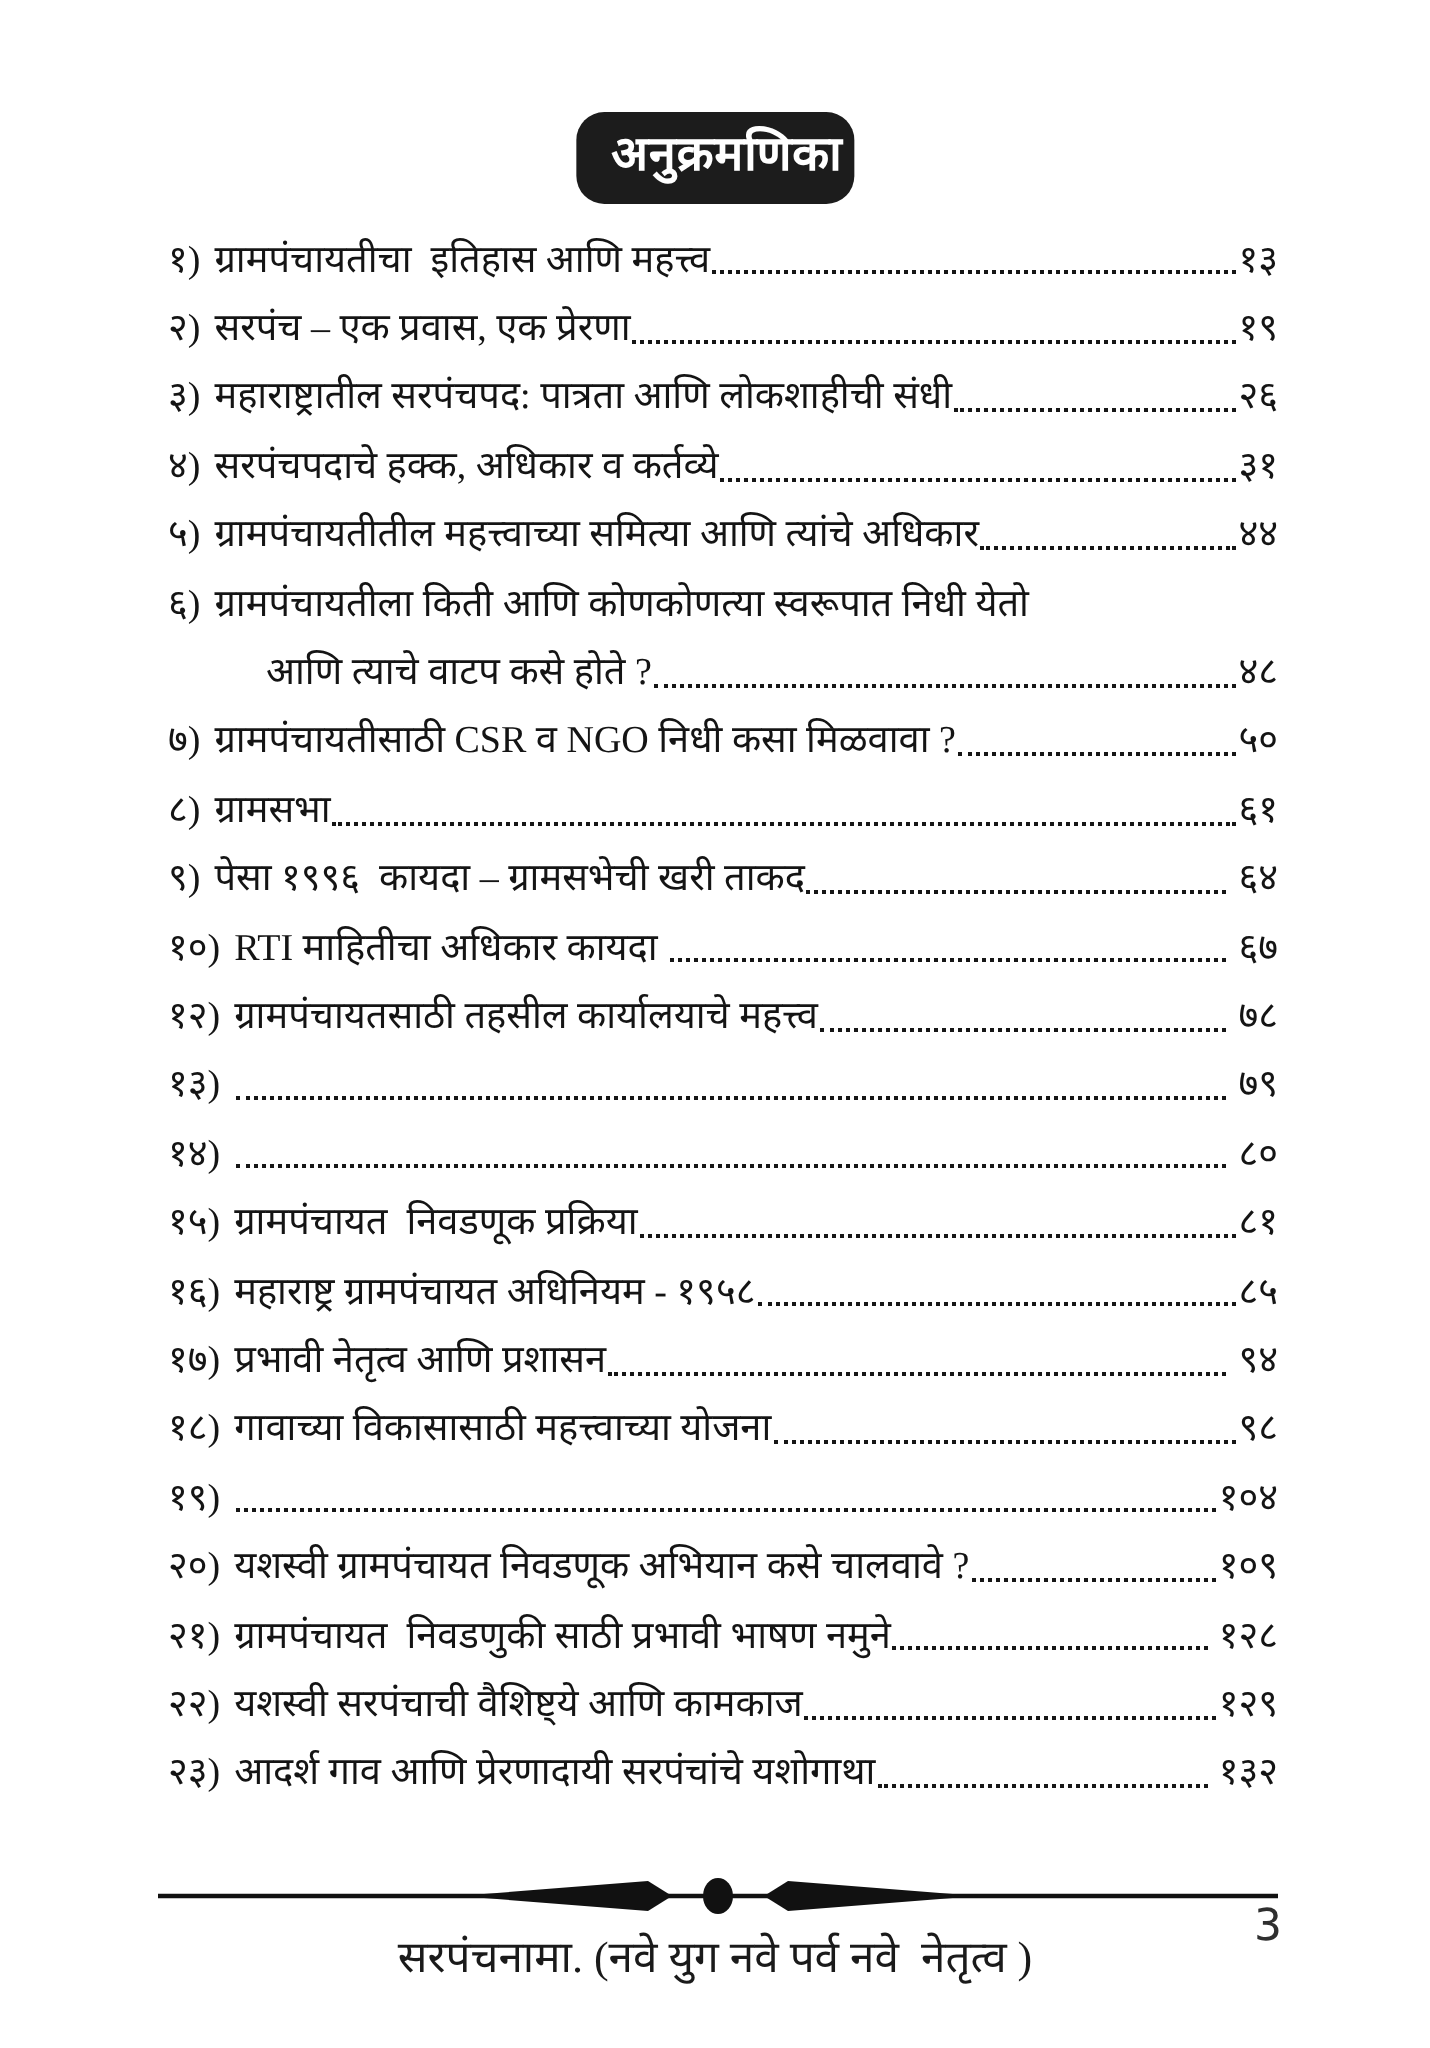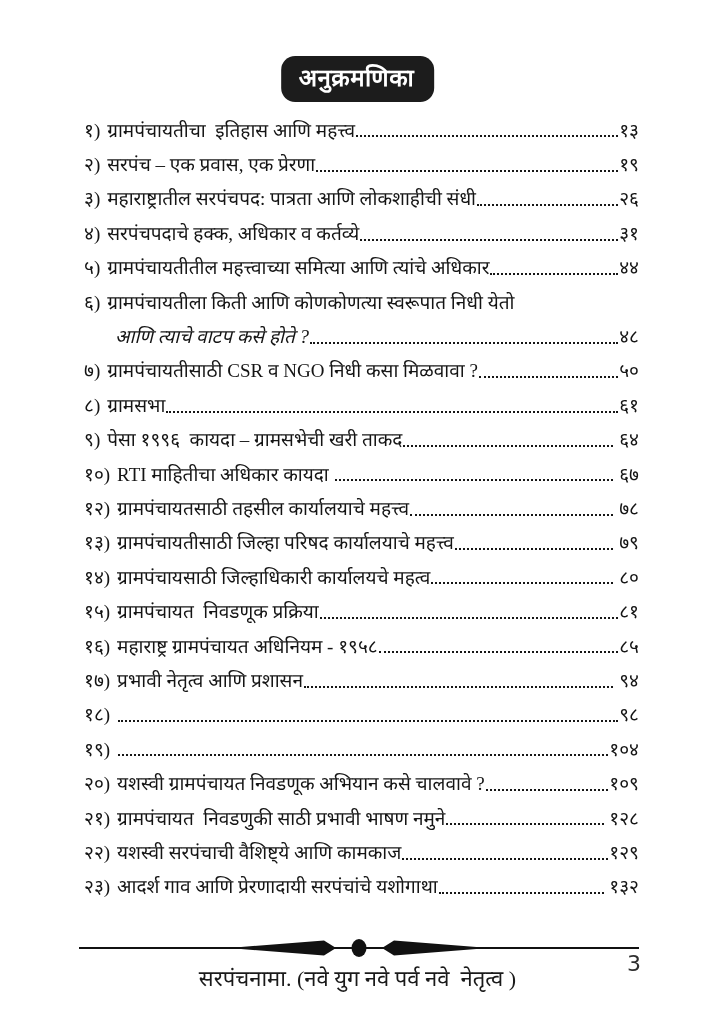--- a/index.html
+++ b/index.html
@@ -16,21 +16,21 @@
   .title-badge {
     position: absolute;
     top: 56px;
     left: 50%;
     transform: translateX(-50%);
     background: #1c1c1c;
     color: #ffffff;
     font-size: 24px;
     font-weight: 700;
     line-height: 1.25;
-    padding: 7px 20px 9px 18px;
+    padding: 7px 6px 9px 18px;
     border-radius: 14px;
     letter-spacing: 0.5px;
     white-space: pre;
   }
   .toc {
     position: absolute;
     top: 109px;
     left: 84px;
     right: 76px;
   }
@@ -44,21 +44,21 @@
   .toc-num { white-space: pre; margin-right: 7px; }
   .toc-title { white-space: pre; }
   .leader {
     flex: 1 1 auto;
     min-width: 8px;
     border-bottom: 2.4px dotted #161616;
     margin: 0 1px 6px 1px;
   }
   .leader.hidden { visibility: hidden; border: none; }
   .toc-page { white-space: pre; margin-top: 40px; }
-  .toc-row.cont .toc-title { margin-left: 24px; font-style: italic; }
+  .toc-row.cont .toc-title { margin-left: 42px; }
   .footer-divider {
     position: absolute;
     top: 937px;
     left: 79px;
     width: 560px;
     height: 22px;
   }
   .footer-line {
     position: absolute;
     top: 962px;
@@ -153,27 +153,25 @@
     <span class="toc-page"> ६७</span>
   </div>
       <div class="toc-row">
     <span class="toc-num">१२)</span>
     <span class="toc-title">ग्रामपंचायतसाठी तहसील कार्यालयाचे महत्त्व</span>
     <span class="leader"></span>
     <span class="toc-page"> ७८</span>
   </div>
       <div class="toc-row">
     <span class="toc-num">१३)</span>
-    <span class="toc-title">ग्रामपंचायतीसाठी जिल्हा परिषद कार्यालयाचे महत्त्व</span>
     <span class="leader"></span>
     <span class="toc-page"> ७९</span>
   </div>
       <div class="toc-row">
     <span class="toc-num">१४)</span>
-    <span class="toc-title">ग्रामपंचायसाठी जिल्हाधिकारी कार्यालयचे महत्व</span>
     <span class="leader"></span>
     <span class="toc-page"> ८०</span>
   </div>
       <div class="toc-row">
     <span class="toc-num">१५)</span>
     <span class="toc-title">ग्रामपंचायत  निवडणूक प्रक्रिया</span>
     <span class="leader"></span>
     <span class="toc-page">८१</span>
   </div>
       <div class="toc-row">
@@ -183,20 +181,21 @@
     <span class="toc-page">८५</span>
   </div>
       <div class="toc-row">
     <span class="toc-num">१७)</span>
     <span class="toc-title">प्रभावी नेतृत्व आणि प्रशासन</span>
     <span class="leader"></span>
     <span class="toc-page"> ९४</span>
   </div>
       <div class="toc-row">
     <span class="toc-num">१८)</span>
+    <span class="toc-title">गावाच्या विकासासाठी महत्त्वाच्या योजना</span>
     <span class="leader"></span>
     <span class="toc-page">९८</span>
   </div>
       <div class="toc-row">
     <span class="toc-num">१९)</span>
     <span class="leader"></span>
     <span class="toc-page">१०४</span>
   </div>
       <div class="toc-row">
     <span class="toc-num">२०)</span>

